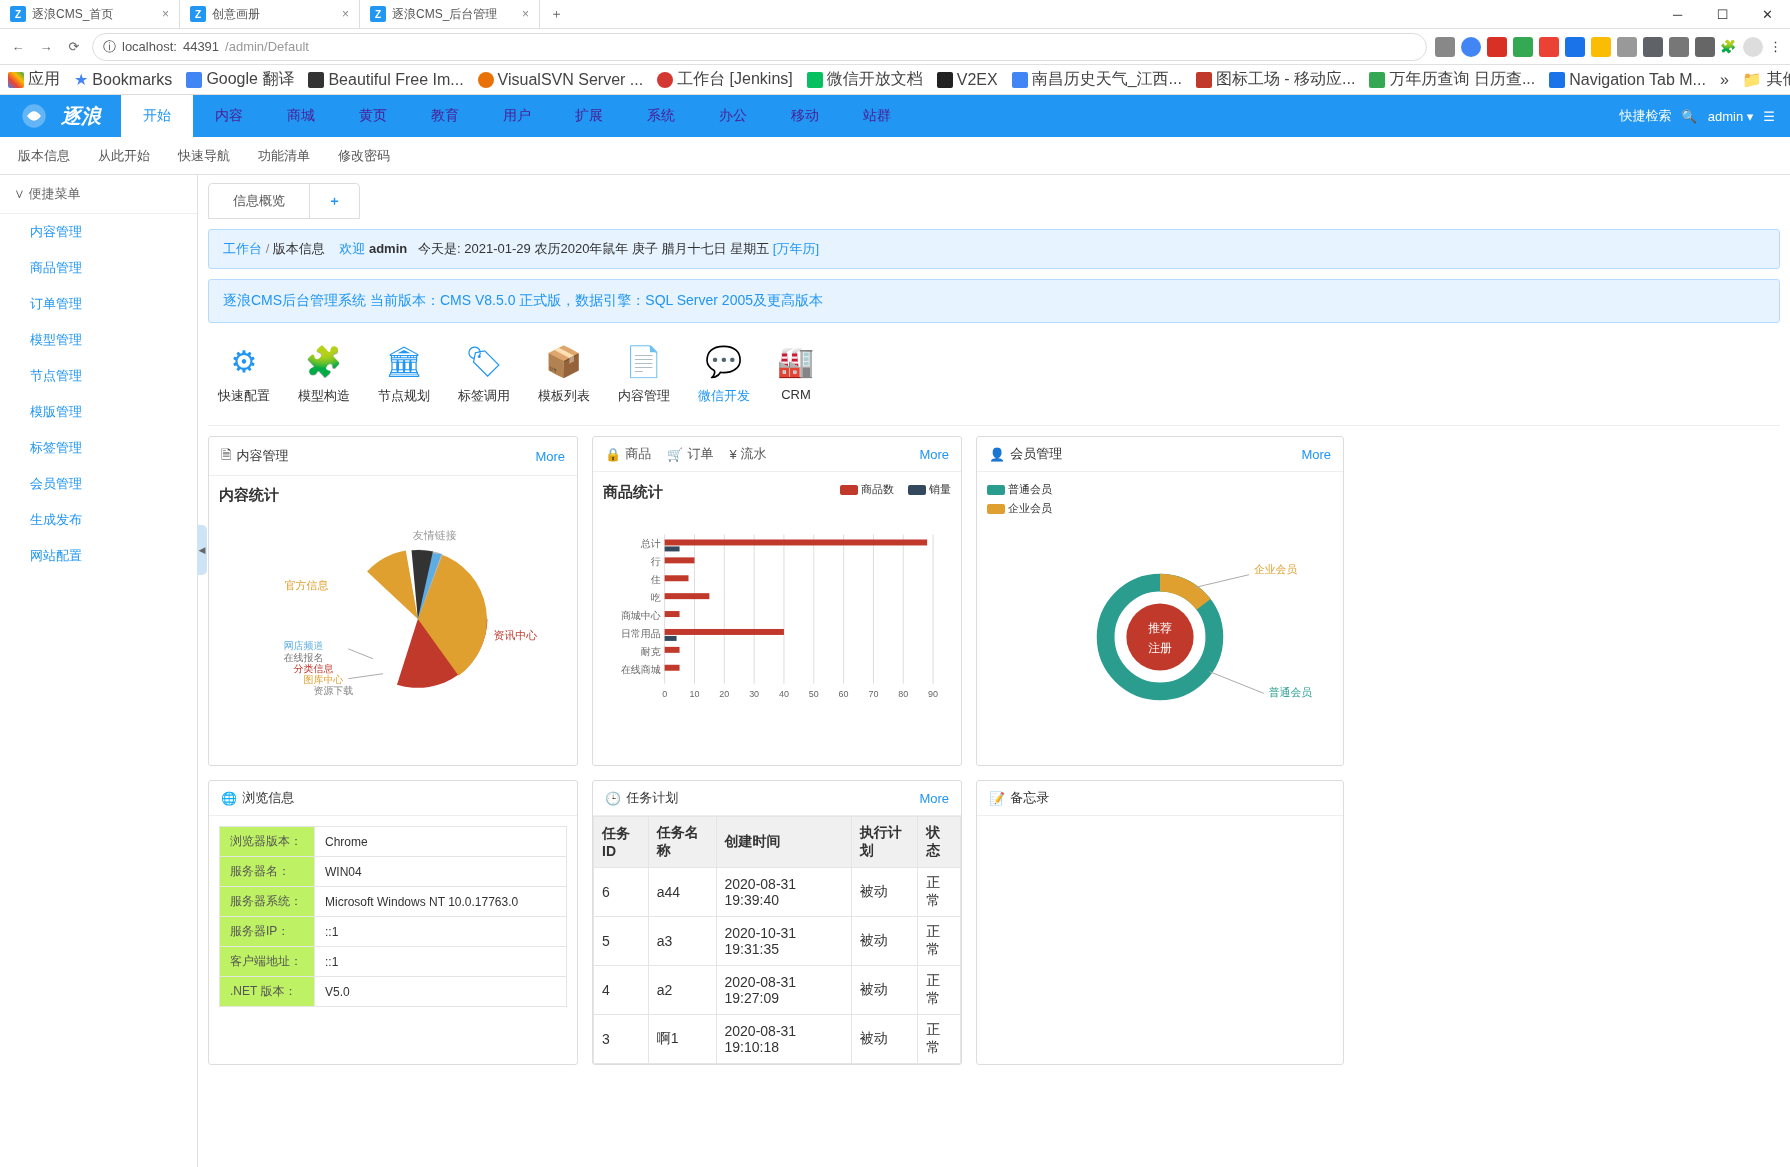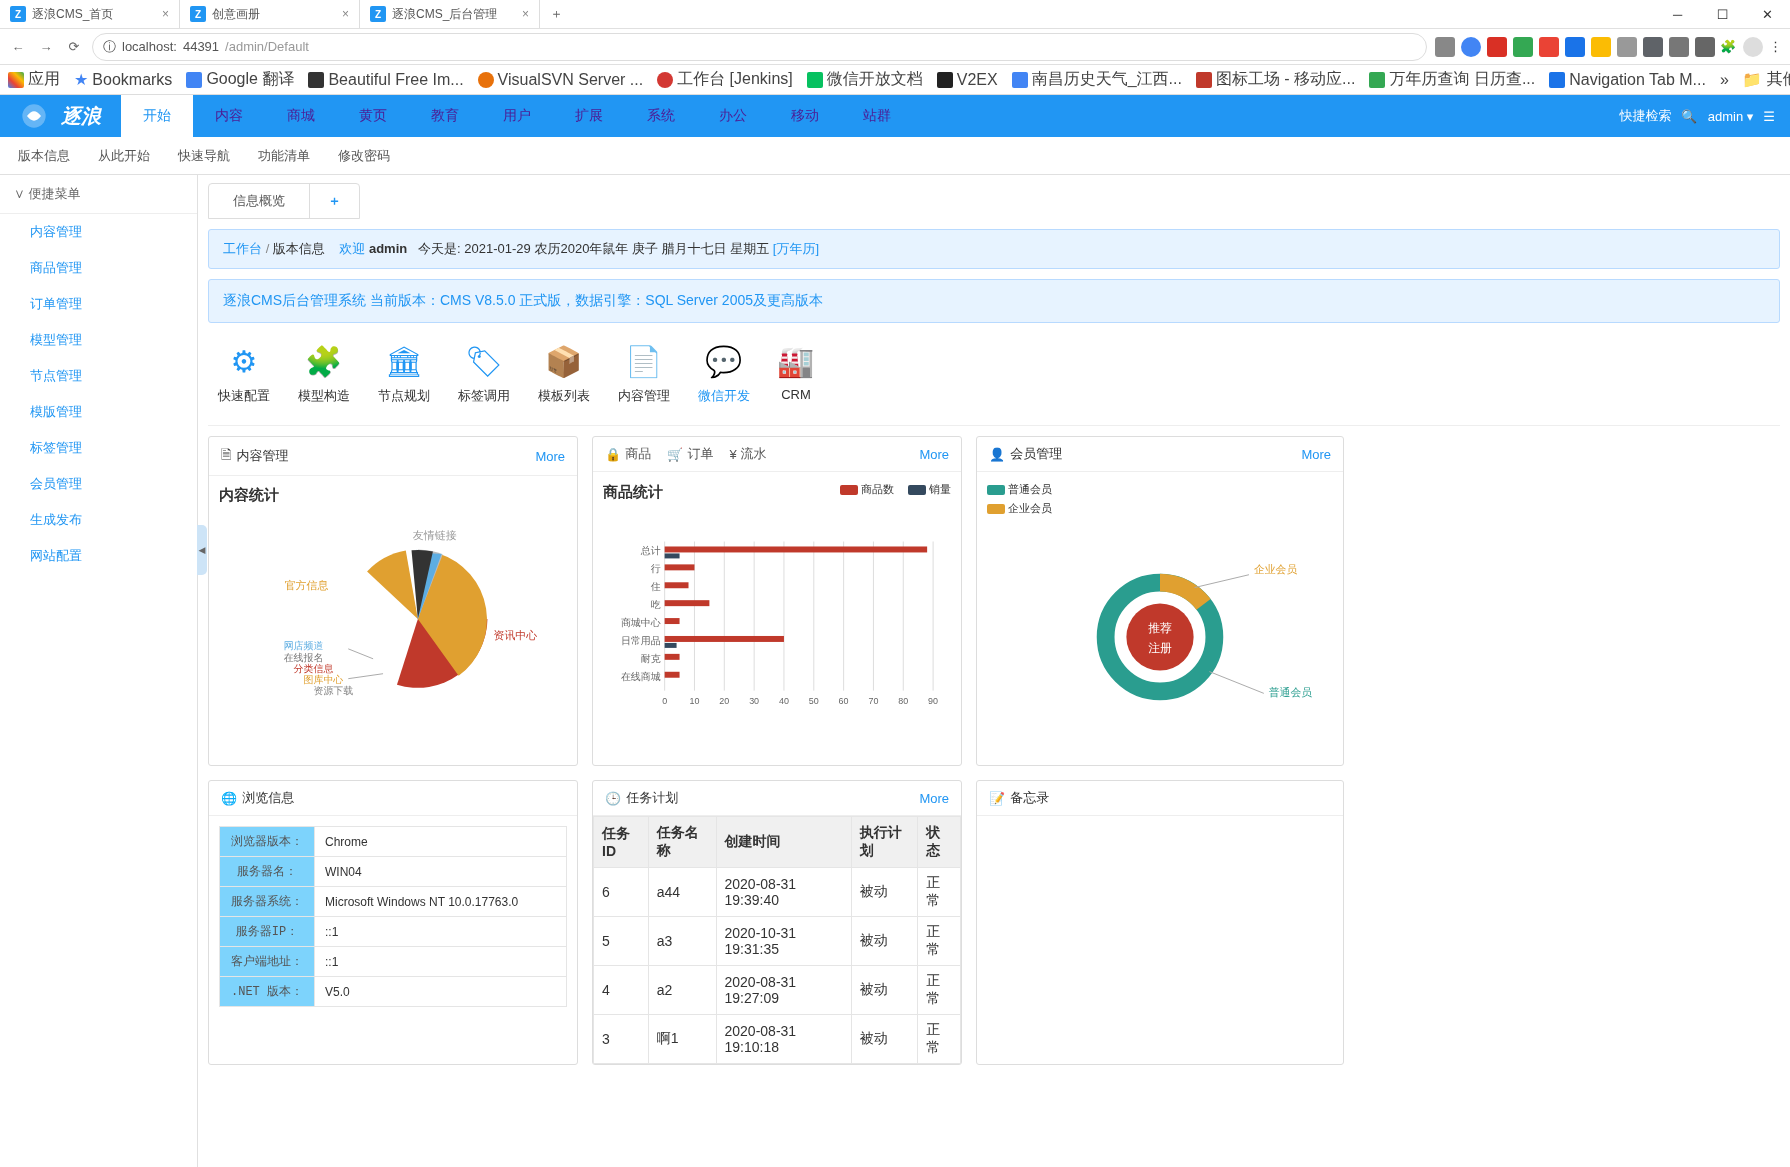--- a/index.html
+++ b/index.html
@@ -70,21 +70,21 @@
 .panel-hdr .tabs { display: flex; gap: 16px; }
 .panel-hdr .ptab { display: flex; align-items: center; gap: 4px; color: #555; }
 .panel-body { padding: 10px; }
 
 .chart { width: 100%; height: 230px; }
 .legend { display: flex; gap: 14px; justify-content: center; font-size: 11px; margin-bottom: 6px; }
 .lg-swatch { width: 18px; height: 10px; display: inline-block; border-radius: 2px; margin-right: 3px; vertical-align: middle; }
 
 table.info { width: 100%; border-collapse: collapse; font-size: 12px; }
 table.info td { border: 1px solid #e5e5e5; padding: 6px 10px; }
-table.info td:first-child { background: #7dd3fc; text-align: center; width: 95px; color: #555; font-family: Liberation Mono, monospace; }
+table.info td:first-child { background: #bef264; text-align: left; width: 95px; color: #555; }
 
 table.tasks { width: 100%; border-collapse: collapse; font-size: 14px; }
 table.tasks th { background: #f0f0f0; padding: 7px 8px; text-align: left; border: 1px solid #e5e5e5; }
 table.tasks td { padding: 6px 8px; border: 1px solid #e5e5e5; }
 
 .icon-svg { width: 1em; height: 1em; fill: currentColor; }
 </style>
 </head>
 <body>
 
@@ -353,21 +353,21 @@
                 <span>订单</span>
               </span>
             <span class="ptab">
                 <span>¥</span>
                 <span>流水</span>
               </span>
           </div>
           <a class="more">More</a>
         </div>
         <div class="panel-body">
-          <div style="display:flex;align-items:center;margin-bottom:13px">
+          <div style="display:flex;align-items:center;margin-bottom:6px">
             <div style="font-size:15px;font-weight:bold">商品统计</div>
             <div class="legend" style="margin-left:auto">
               <span><span class="lg-swatch" style="background:#c0392b"></span><span>商品数</span></span>
               <span><span class="lg-swatch" style="background:#34495e"></span><span>销量</span></span>
             </div>
           </div>
           <svg class="chart" viewBox="0 0 350 190">
             <g font-size="10" fill="#666" text-anchor="end">
               <text x="58" y="18">总计</text>
               <text x="58" y="36">行</text>

